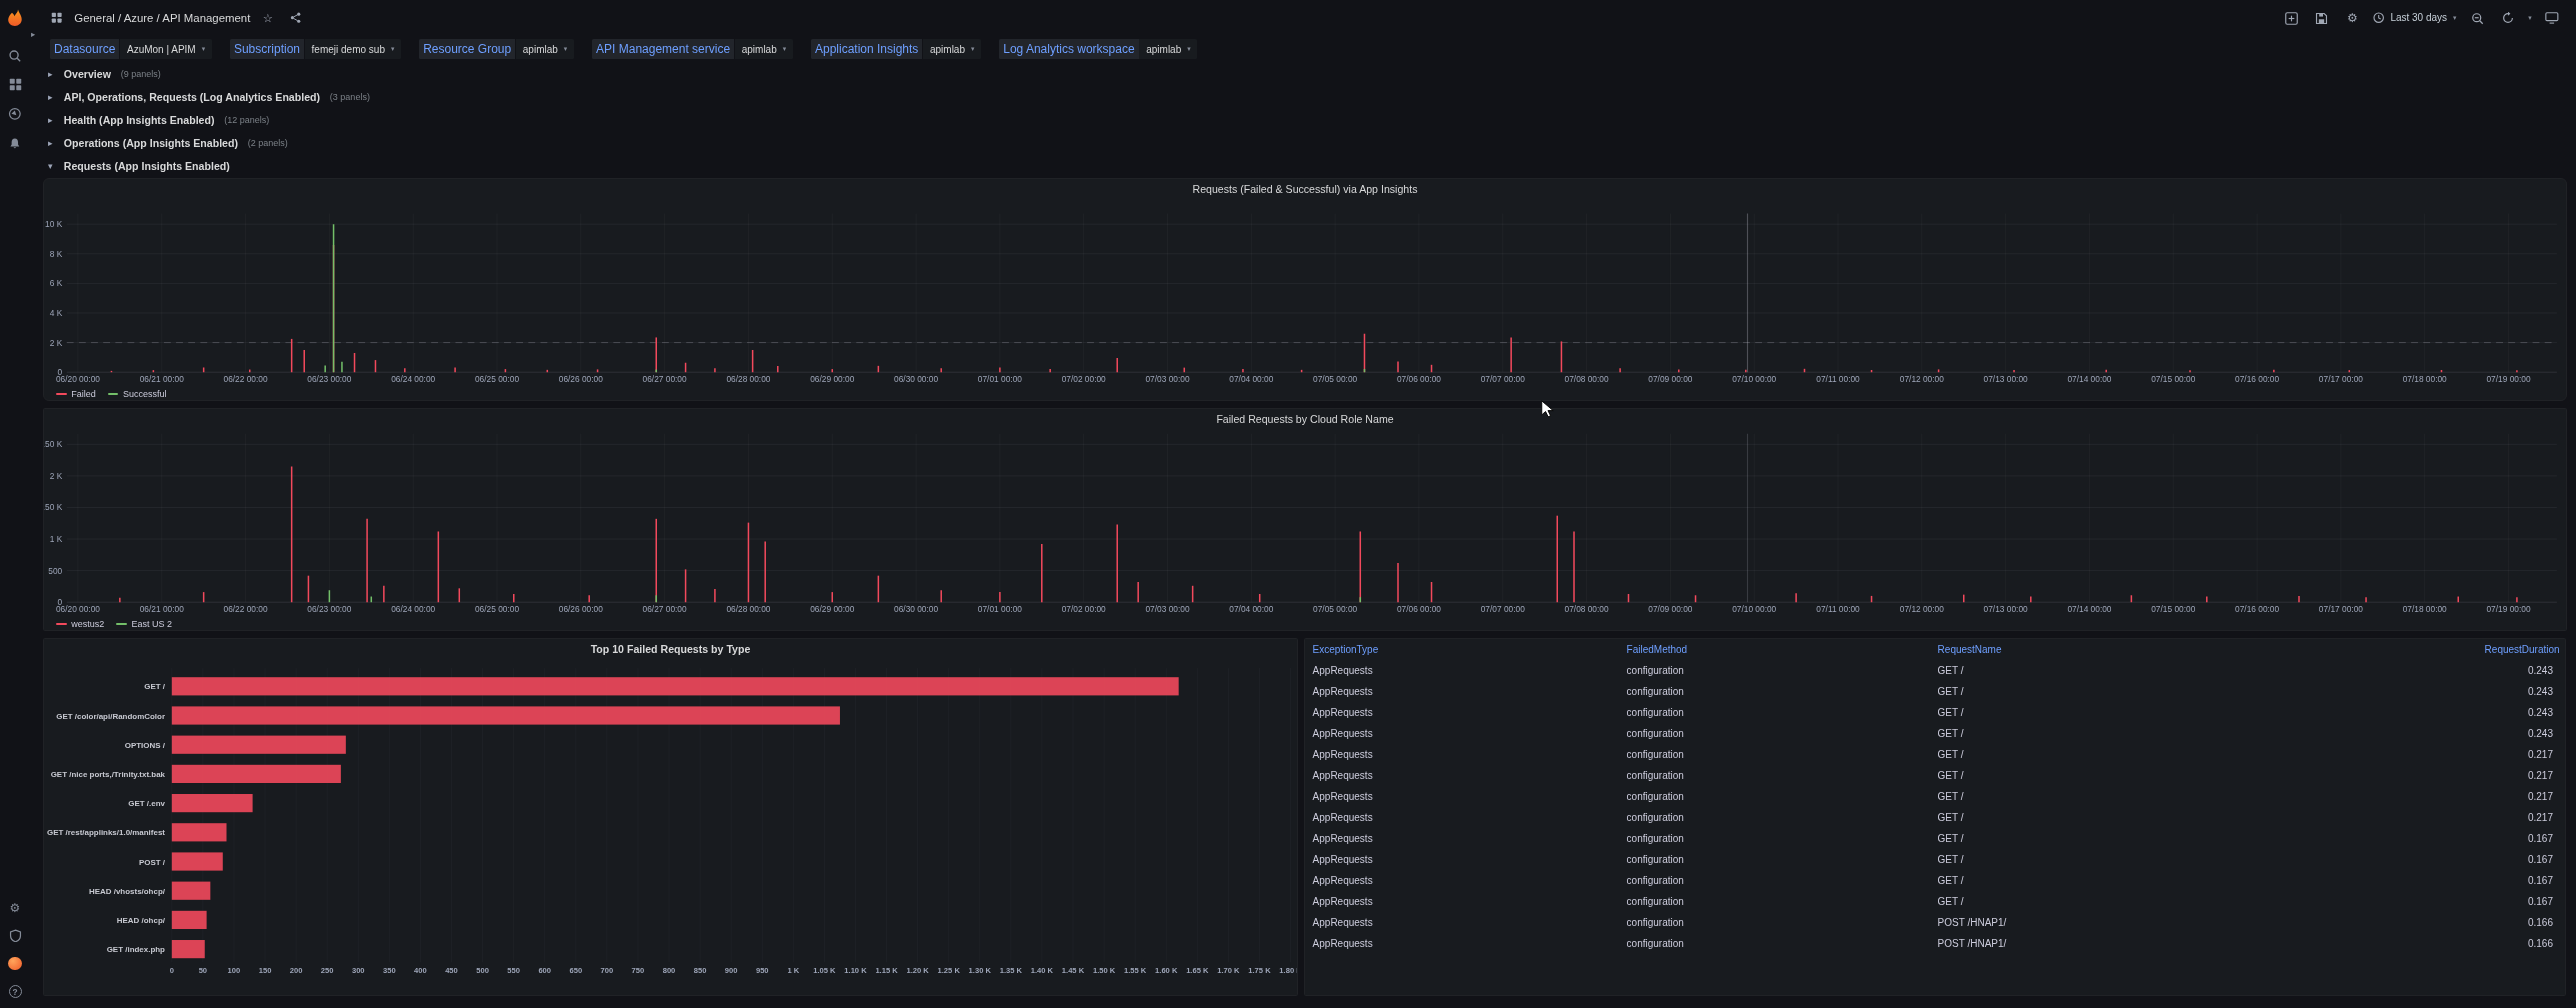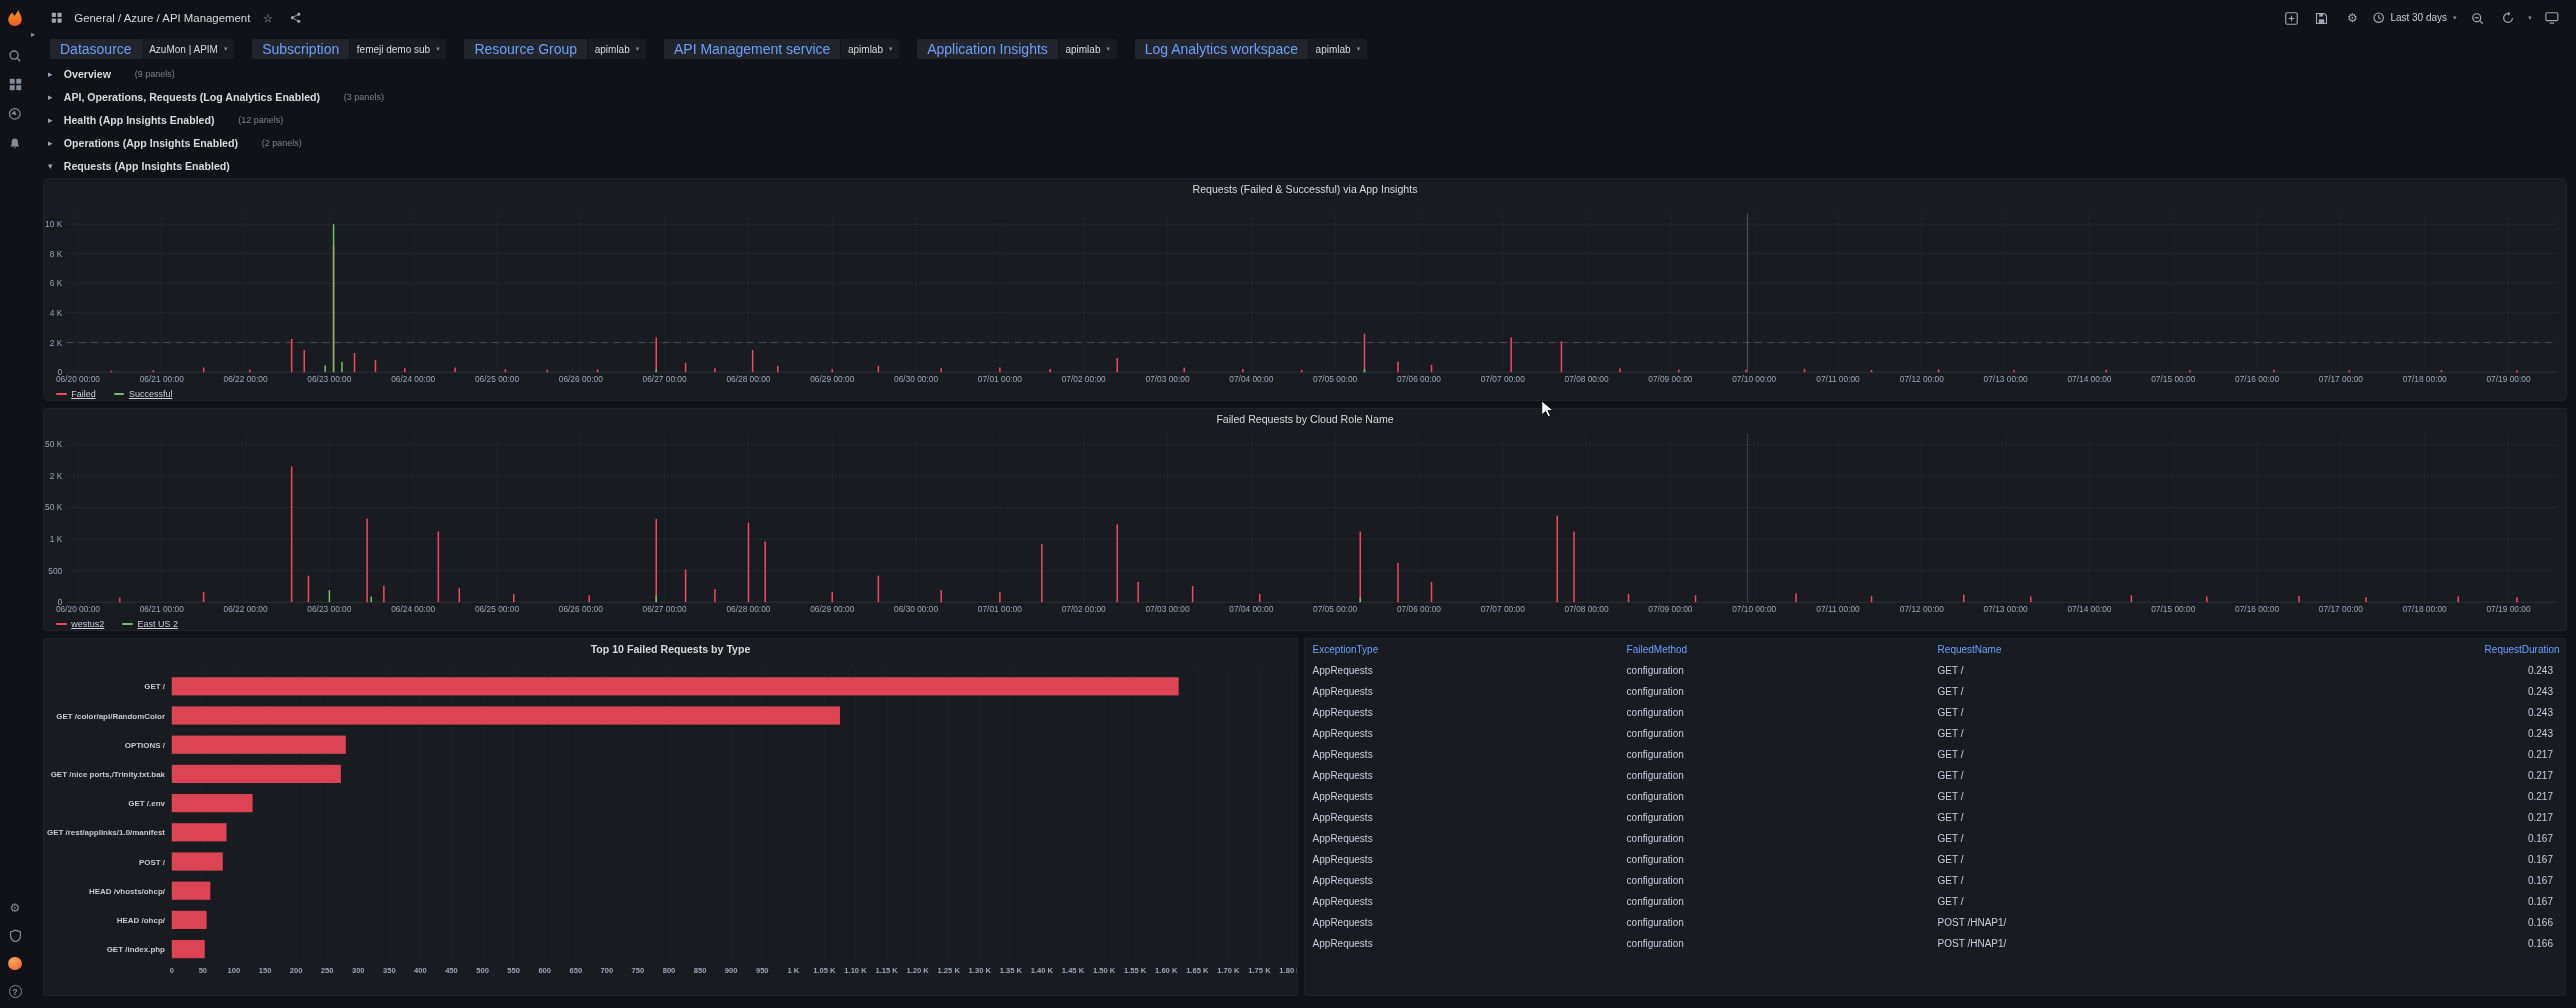--- a/index.html
+++ b/index.html
@@ -26,41 +26,41 @@
   .icon-btn { display:flex; align-items:center; justify-content:center; width:20px; height:20px; color:#a0a7b4; cursor:pointer; }
   .nav-right { margin-left:auto; display:flex; align-items:center; gap:10.6px; }
   .time-picker { display:flex; align-items:center; gap:6px; cursor:pointer; color:#c7d0d9; font-size:10px; }
   .caret { font-size:6.8px; color:#848b98; }
   .star-glyph { font-size:11.4px; color:#a0a7b4; }
 
   
   .filters { position:absolute; left:30px; top:36px; right:0; height:26px; display:flex; align-items:center;
     gap:18px; padding-left:20px; }
   .f-item { display:flex; align-items:stretch; height:20px; cursor:pointer; }
-  .f-label { display:flex; align-items:center; background:#22252b; color:#6e9fff; font-size:14px;
-    padding:0 10px; border-radius:1.5px 0 0 1.5px; margin-right:0.8px; }
+  .f-label { display:flex; align-items:center; background:#22252b; color:#6e9fff; font-size:12px;
+    padding:0 4px; border-radius:1.5px 0 0 1.5px; margin-right:0.8px; }
   .f-value { display:flex; align-items:center; gap:6px; background:#181b1f; color:#d8d9da; font-size:10px;
     padding:0 6.8px; border-radius:0 1.5px 1.5px 0; }
 
   
   .rows-area { position:absolute; left:30px; top:62px; right:0; }
   .dash-row { height:23px; display:flex; align-items:center; gap:6.8px; padding-left:18px; cursor:pointer; }
   .row-chevron { color:#9da5b8; font-size:9px; width:9px; }
   .row-title { font-size:10.6px; font-weight:600; color:#d8d9da; }
-  .row-count { font-size:9px; color:#7b8087; margin-left:17px; }
+  .row-count { font-size:9px; color:#7b8087; margin-left:3px; }
 
   
   .panel { position:absolute; background:#181b1f; border:0.8px solid #202226; border-radius:1.5px; overflow:hidden; }
   #panel1 { left:43px; top:178px; width:2524px; height:223px;border-radius:6px; }
   #panel2 { left:43px; top:408px; width:2524px; height:223px; }
   #panel3 { left:43px; top:638px; width:1255px; height:358px;font-weight:bold; }
   #panel4 { left:1304px; top:638px; width:1262px; height:358px; }
   .panel-title { height:20px; line-height:20px; text-align:center; font-size:10.6px; color:#d8d9da; cursor:pointer; }
   svg { display:block; }
-  .legend { display:flex; align-items:center; gap:18px; height:16.7px; padding-left:12px; font-size:9px; color:#ccccdc;text-decoration:underline; }
+  .legend { display:flex; align-items:center; gap:12px; height:16.7px; padding-left:12px; font-size:9px; color:#ccccdc; }
   .legend-item { display:flex; align-items:center; gap:4.6px; cursor:pointer; }
   .legend-swatch { display:inline-block; width:10.6px; height:2.3px; border-radius:1.5px; }
 
   
   table { width:100%; border-collapse:collapse; font-size:10px; table-layout:fixed; }
   th { color:#6e9fff; font-weight:500; text-align:left; height:21px; padding-left:7.6px; cursor:pointer; }
   td { color:#ccccdc; height:21px; padding-left:7.6px; white-space:nowrap; overflow:hidden; }
   .right { text-align:right; padding-right:12px; }
 
   .cursor { position:absolute; left:1541px; top:400px; z-index:50; pointer-events:none; }

